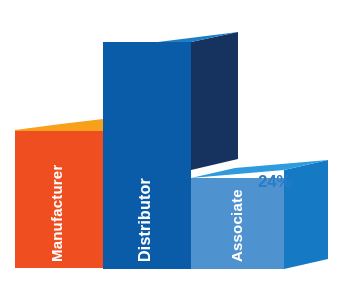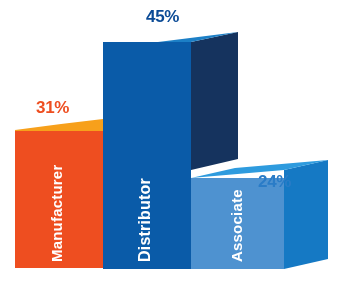--- a/index.html
+++ b/index.html
@@ -113,23 +113,21 @@
 
     <g>
 
       <polygon points="15,130 61,124 103,119 103,131 15,141" fill="#F7A01B"></polygon>
 
       <rect x="15" y="131" width="88" height="137" fill="#EE4E20"></rect>
     </g>
 
   </svg>
 
-  <div class="value-label" id="label-value-manufacturer" style="color: rgb(238, 78, 32);">31%</div>
 
-  <div class="value-label" id="label-value-distributor" style="color: rgb(11, 75, 150);">45%</div>
 
   <div class="value-label" id="label-value-associate" style="color: rgb(42, 124, 199);">24%</div>
 
   <div class="cat-label" id="label-cat-manufacturer" style="color: rgb(255, 255, 255);">Manufacturer</div>
 
   <div class="cat-label" id="label-cat-distributor" style="color: rgb(255, 255, 255);">Distributor</div>
 
   <div class="cat-label" id="label-cat-associate" style="color: rgb(255, 255, 255);">Associate</div>
 
 </div>

